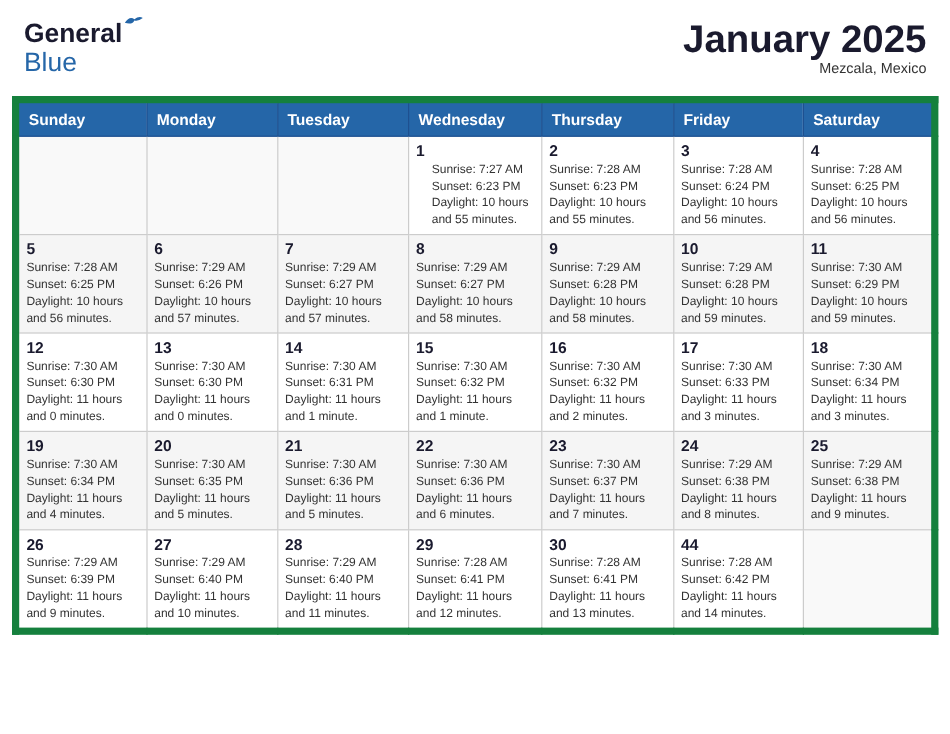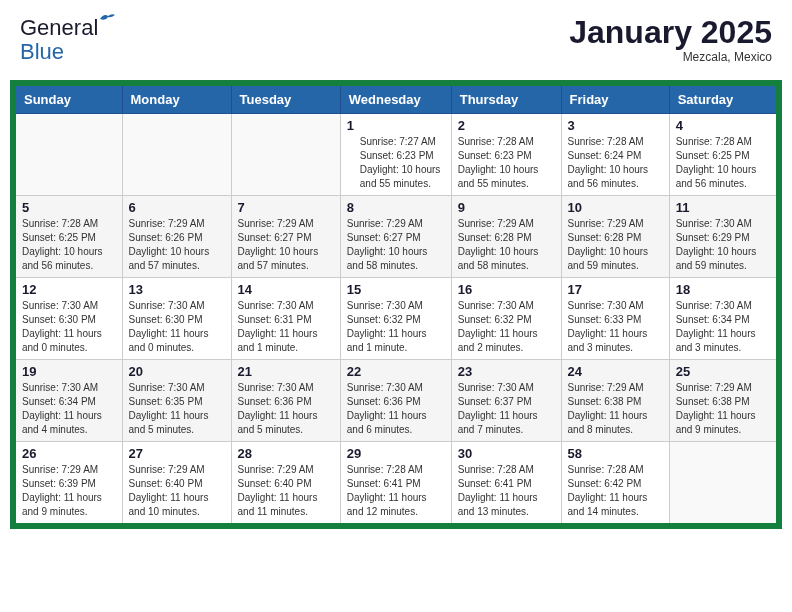--- a/index.html
+++ b/index.html
@@ -78,21 +78,21 @@
       background: #f5f5f5;
     }
   </style>
 </head>
 <body>
 
 <div class="header">
   <div class="logo">
     <div style="display:flex;align-items:center;gap:2px;">
       <div style="position:relative;display:inline-block;">
-        <span style="font-size:22px;font-weight:normal;color:#1a1a2e;">General</span>
+        <span style="font-size:22px;font-weight:bold;color:#1a1a2e;">General</span>
         <svg style="position:absolute;top:-4px;right:-18px;" width="18" height="14" viewBox="0 0 18 14">
           <path d="M2,8 Q6,2 10,5 Q14,2 17,4 Q13,7 10,6 Q8,10 2,8Z" fill="#2566a8"></path>
         </svg>
       </div>
     </div>
     <span style="font-size:22px;font-weight:normal;color:#2566a8;margin-top:-2px;">Blue</span>
   </div>
   <div class="title-block">
     <div class="month-title">January 2025</div>
     <div class="subtitle">Mezcala, Mexico</div>
@@ -298,21 +298,21 @@
 Sunset: 6:41 PM
 Daylight: 11 hours and 12 minutes.</div>
         </td>
         <td>
           <span class="day-num">30</span>
           <div class="day-info" style="white-space: pre-line;">Sunrise: 7:28 AM
 Sunset: 6:41 PM
 Daylight: 11 hours and 13 minutes.</div>
         </td>
         <td>
-          <span class="day-num">58</span>
+          <span class="day-num">44</span>
           <div class="day-info" style="white-space: pre-line;">Sunrise: 7:28 AM
 Sunset: 6:42 PM
 Daylight: 11 hours and 14 minutes.</div>
         </td>
         <td class="empty"></td>
       </tr>
     </tbody>
 </table>
 
 </body></html>

